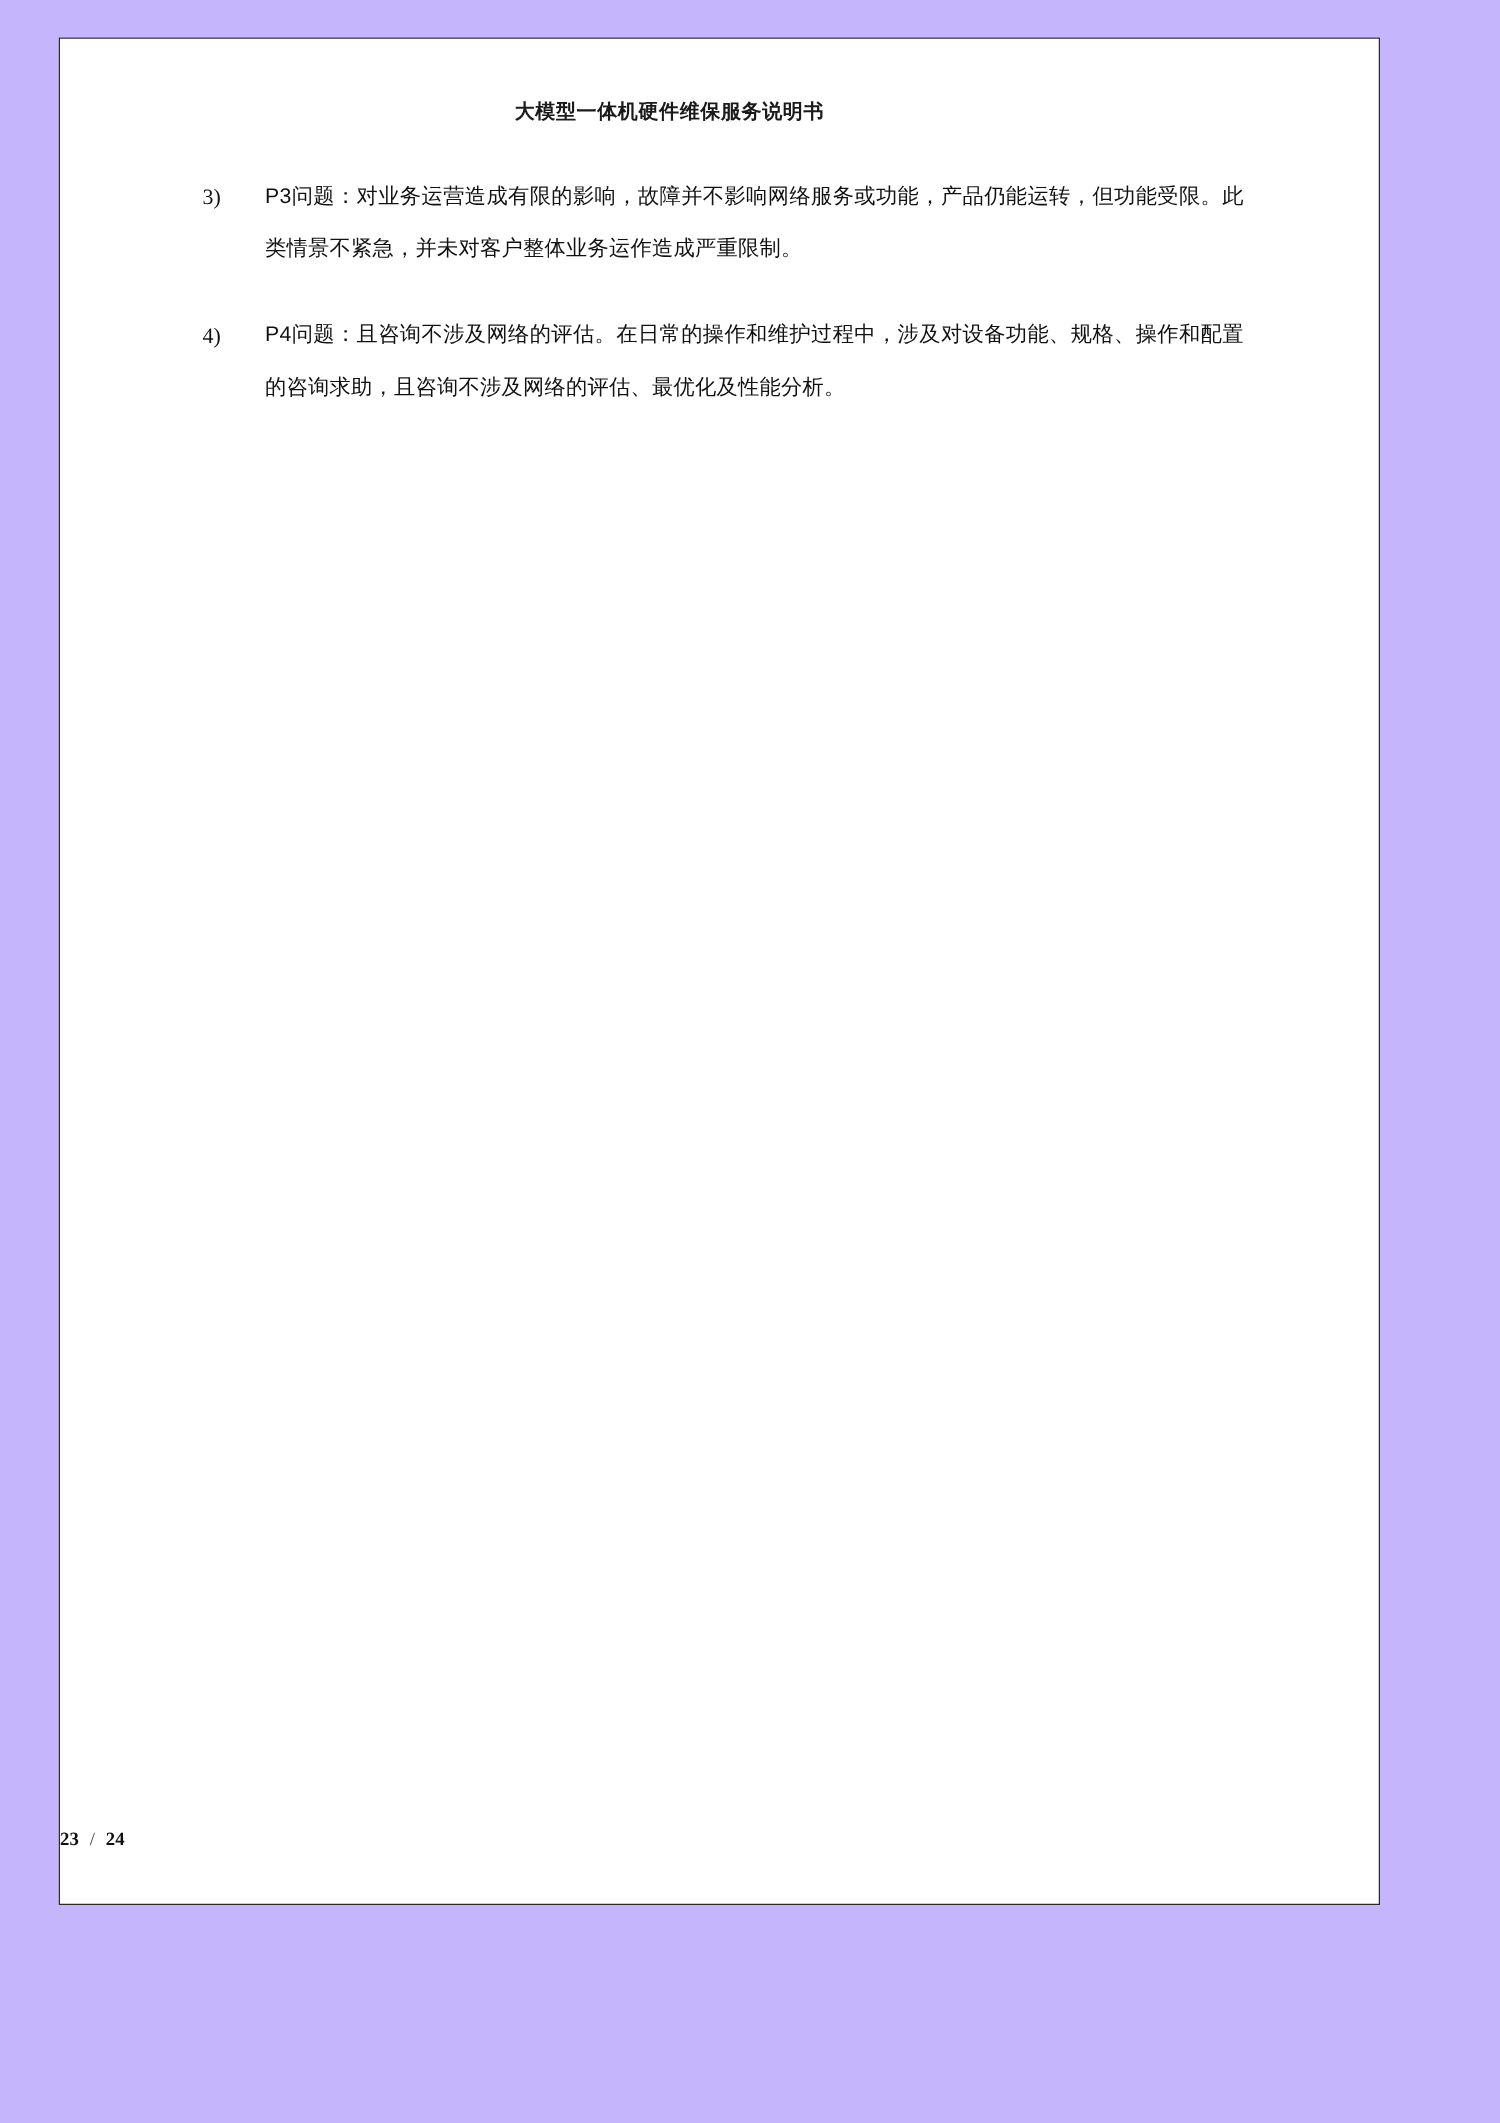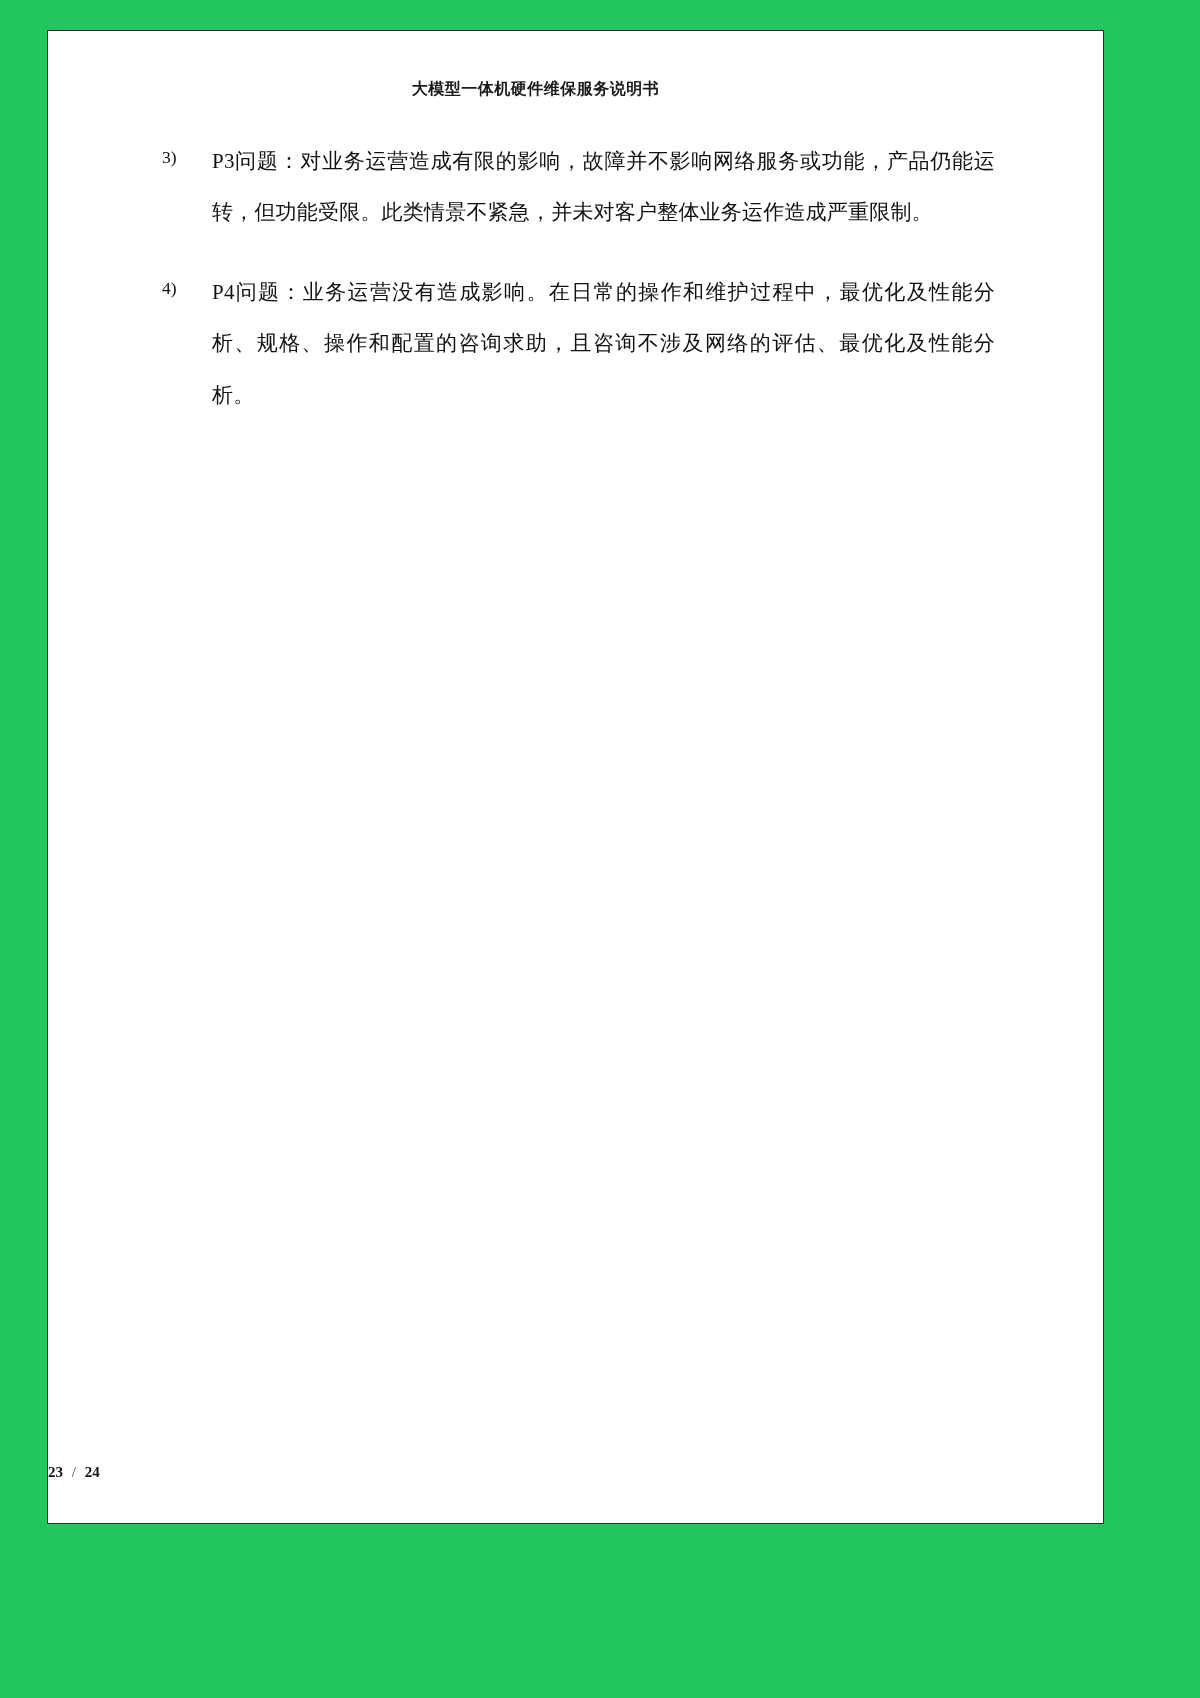--- a/index.html
+++ b/index.html
@@ -11,21 +11,21 @@
     width: 1200px;
     height: 1698px;
     font-family: "Liberation Serif", serif;
   }
   .page {
     position: absolute;
     left: 0;
     top: 0;
     width: 1200px;
     height: 1698px;
-    background: #22c55e;
+    background: #c4b5fd;
     box-sizing: border-box;
   }
   
   .page-frame {
     position: absolute;
     left: 47px;
     top: 30px;
     width: 1057px;
     height: 1494px;
     border: 1.5px solid #2b2b2b;
@@ -61,22 +61,22 @@
     width: 52px;
     font-family: "Liberation Serif", serif;
     font-size: 17.5px;
     color: #111111;
     line-height: 2.45;
     padding-left: 2px;
     box-sizing: border-box;
   }
   .list-text {
     flex: 1 1 auto;
-    font-family: Liberation Serif, serif;
-    font-size: 21px;
+    font-family: Liberation Sans, sans-serif;
+    font-size: 17px;
     color: #111111;
     line-height: 2.45;
     text-align: justify;
     text-justify: inter-ideograph;
     letter-spacing: 0.2px;
   }
   .footer {
     position: absolute;
     left: 0;
     right: 0;
@@ -108,21 +108,21 @@
 
     <div class="content">
 
       <div class="list-item">
         <div class="list-marker">3)</div>
         <div class="list-text">P3问题：对业务运营造成有限的影响，故障并不影响网络服务或功能，产品仍能运转，但功能受限。此类情景不紧急，并未对客户整体业务运作造成严重限制。</div>
       </div>
 
       <div class="list-item">
         <div class="list-marker">4)</div>
-        <div class="list-text">P4问题：业务运营没有造成影响。在日常的操作和维护过程中，最优化及性能分析、规格、操作和配置的咨询求助，且咨询不涉及网络的评估、最优化及性能分析。</div>
+        <div class="list-text">P4问题：且咨询不涉及网络的评估。在日常的操作和维护过程中，涉及对设备功能、规格、操作和配置的咨询求助，且咨询不涉及网络的评估、最优化及性能分析。</div>
       </div>
 
     </div>
 
     <div class="footer">
       <span class="pg-cur">23</span>
       <span class="pg-sep">/</span>
       <span class="pg-total">24</span>
     </div>
 

